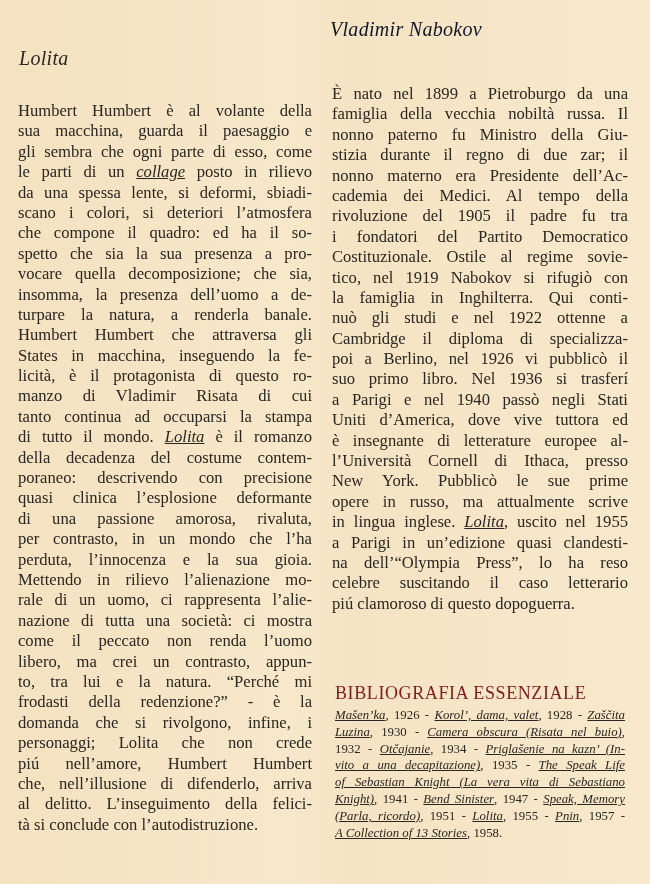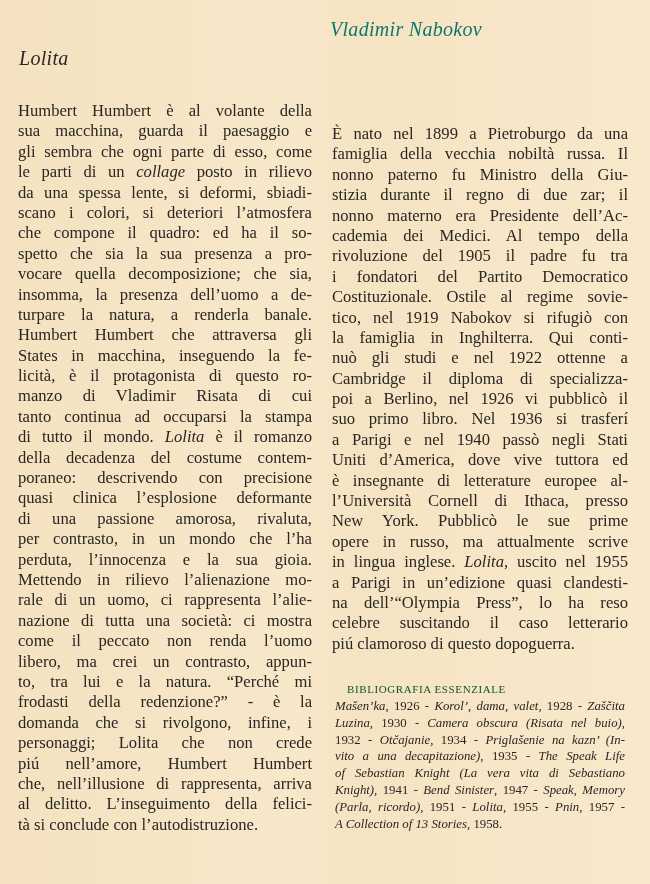--- a/index.html
+++ b/index.html
@@ -13,47 +13,47 @@
     position: relative;
   }
   .page { position: absolute; inset: 0; }
   .title-left {
     position: absolute; left: 19px; top: 47px;
     font-style: italic; font-size: 20px; color: #2b2724;
     letter-spacing: 0.3px;
   }
   .title-right {
     position: absolute; left: 330px; top: 18px;
-    font-style: italic; font-size: 20px; color: #0f766e;
+    font-style: italic; font-size: 20px; color: #0f172a;
     letter-spacing: 0.3px;
   }
   .col {
     position: absolute;
     font-size: 16.6px; line-height: 20.4px;
   }
   .col-left { left: 18px; top: 101px; width: 294px; }
-  .col-right { left: 332px; top: 84px; width: 296px; margin-top: 40px; }
+  .col-right { left: 332px; top: 84px; width: 296px; }
   .line {
     display: block; white-space: nowrap;
     text-align: justify; text-align-last: justify;
     height: 20.4px;
   }
   .line.last { text-align-last: left; font-family: Liberation Serif, serif; }
   .bib {
     position: absolute; left: 335px; top: 683px; width: 290px;
   }
   .bib-head {
-    font-size: 11px; letter-spacing: 0.6px; color: #14532d; margin-bottom: 3px; margin-left: 12px;
+    font-size: 18px; letter-spacing: 0.6px; color: #7f1d1d; margin-bottom: 3px;
   }
   .bib-line {
     display: block; white-space: nowrap; font-size: 12.8px; line-height: 16.8px;
     text-align: justify; text-align-last: justify; height: 16.8px;
   }
   .bib-line.last { text-align-last: left; }
-  i, .it { font-style: italic; }
+  i, .it { font-style: italic; text-decoration: underline; }
 </style>
 </head>
 <body>
 
 <div class="page">
   <div class="title-left">Lolita</div>
   <div class="title-right">Vladimir Nabokov</div>
 
   <div class="col col-left" id="col-left">
       <span class="line">Humbert Humbert è al volante della</span>
@@ -82,21 +82,21 @@
       <span class="line">Mettendo in rilievo l’alienazione mo-</span>
       <span class="line">rale di un uomo, ci rappresenta l’alie-</span>
       <span class="line">nazione di tutta una società: ci mostra</span>
       <span class="line">come il peccato non renda l’uomo</span>
       <span class="line">libero, ma crei un contrasto, appun-</span>
       <span class="line">to, tra lui e la natura. “Perché mi</span>
       <span class="line">frodasti della redenzione?” - è la</span>
       <span class="line">domanda che si rivolgono, infine, i</span>
       <span class="line">personaggi; Lolita che non crede</span>
       <span class="line">piú nell’amore, Humbert Humbert</span>
-      <span class="line">che, nell’illusione di rappresenta, arriva</span>
+      <span class="line">che, nell’illusione di difenderlo, arriva</span>
       <span class="line">al delitto. L’inseguimento della felici-</span>
       <span class="line last">tà si conclude con l’autodistruzione.</span>
     </div>
   <div class="col col-right" id="col-right">
       <span class="line">È nato nel 1899 a Pietroburgo da una</span>
       <span class="line">famiglia della vecchia nobiltà russa. Il</span>
       <span class="line">nonno paterno fu Ministro della Giu-</span>
       <span class="line">stizia durante il regno di due zar; il</span>
       <span class="line">nonno materno era Presidente dell’Ac-</span>
       <span class="line">cademia dei Medici. Al tempo della</span>

